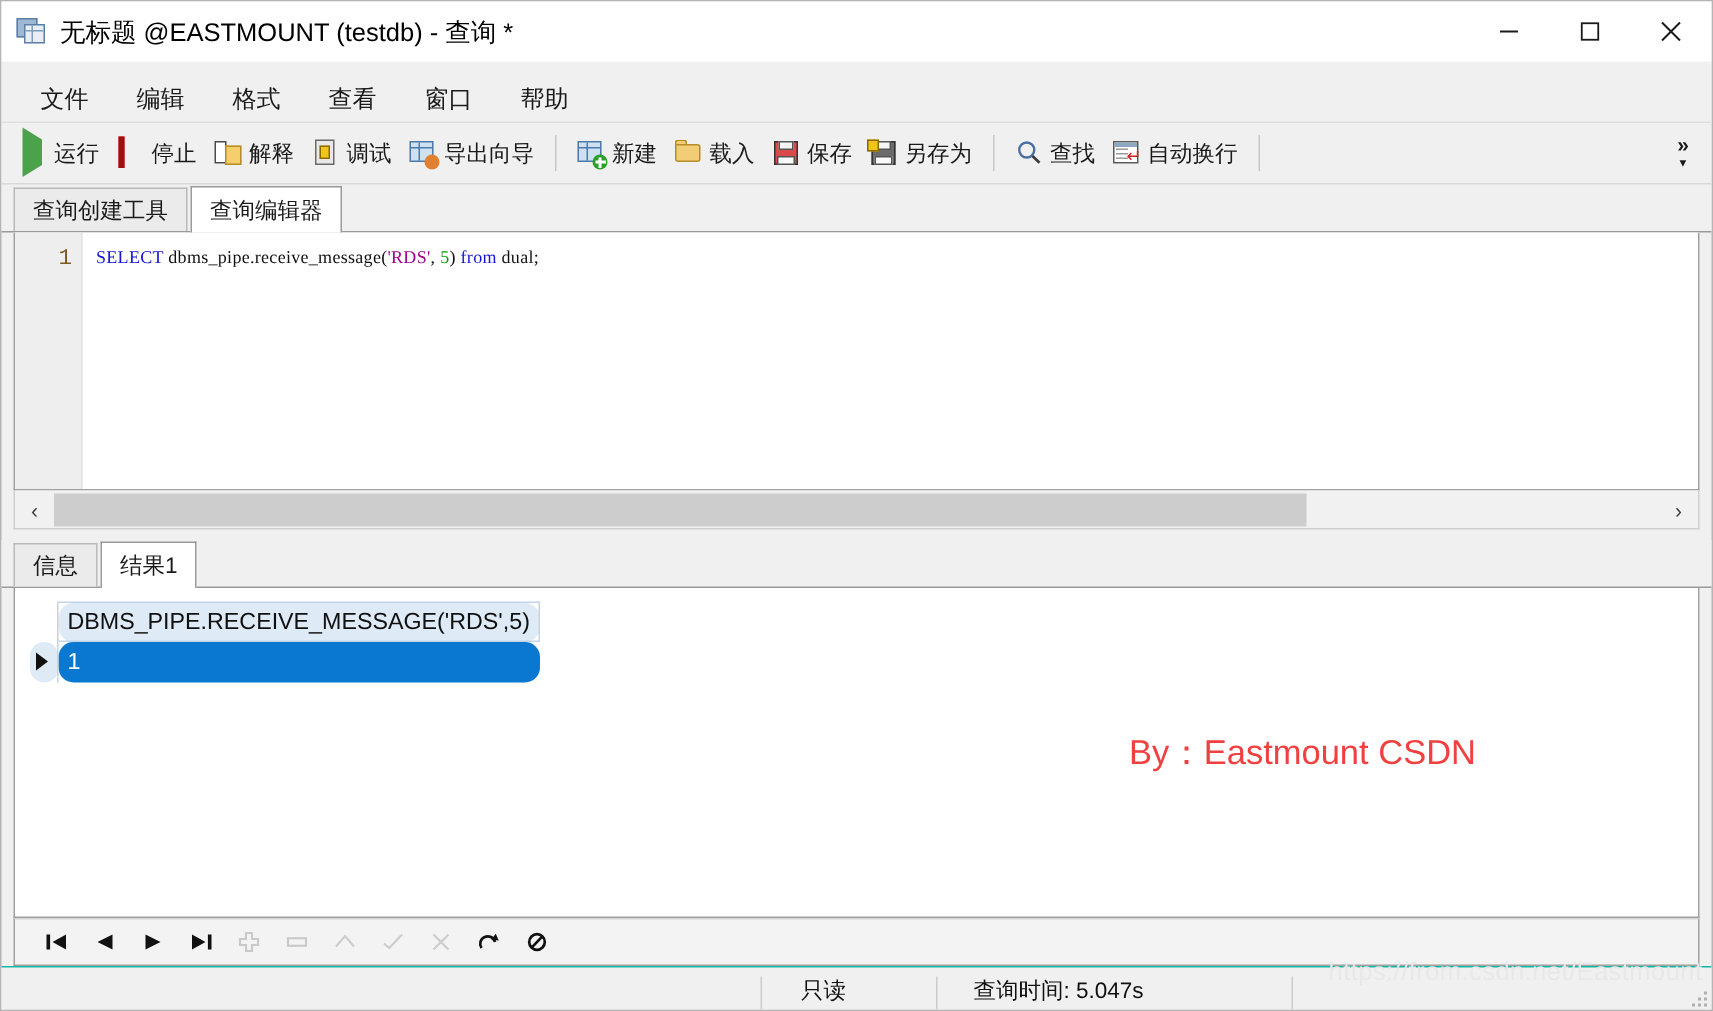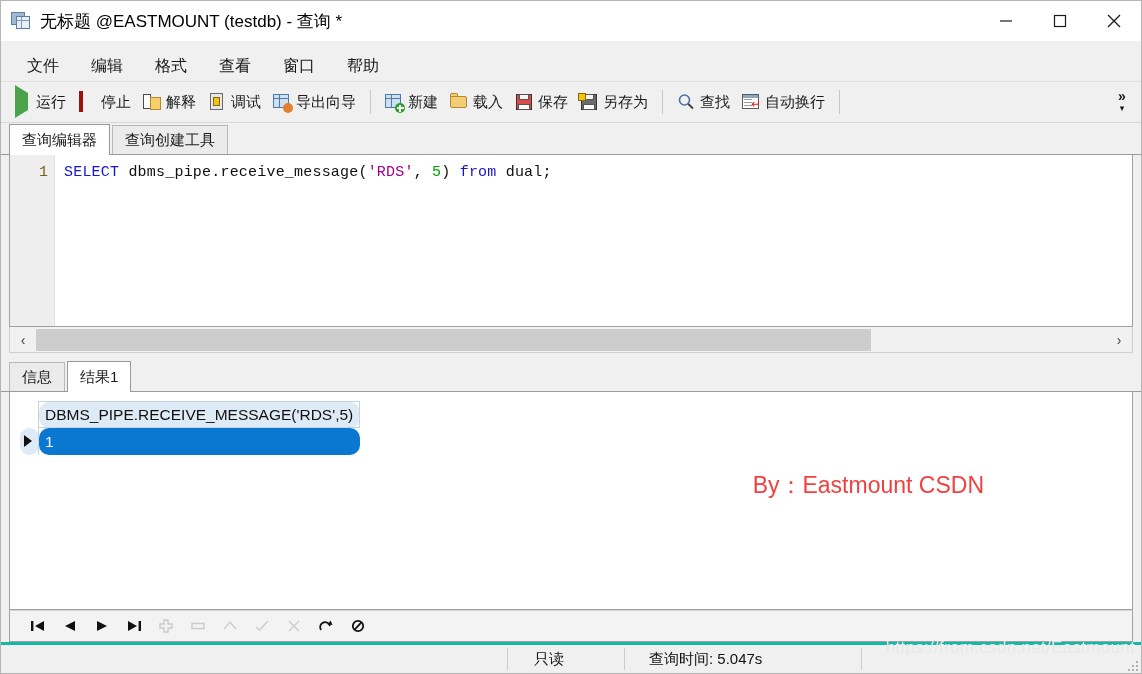--- a/index.html
+++ b/index.html
@@ -326,22 +326,22 @@
     border-right: 1px solid #e2e2e2;
   }
   .gutter .lineno {
     position: absolute; right: 6px; top: 9px;
     font-family: "Liberation Mono", monospace;
     font-size: 15px;
     color: #7a5c20;
   }
   .code {
     position: absolute; left: 54px; top: 9px;
-    font-family: Liberation Mono, monospace;
-    font-size: 15px;
+    font-family: Liberation Serif, serif;
+    font-size: 12px;
     white-space: pre;
     letter-spacing: 0.2px;
   }
   .kw  { color: #1414d2; }
   .pln { color: #101010; }
   .str { color: #a0008c; }
   .num { color: #00a000; }
 
   
   .hscroll {
@@ -433,21 +433,21 @@
   .g-cell {
     height: 27px;
     background: #0a78d0;
     color: #ffffff;
     font-size: 15.5px;
     padding: 0 6px !important;
     white-space: nowrap;
   }
   .watermark-by {
     position: absolute;
-    right: 148px; top: 78px;
+    right: 148px; top: 94px;
     font-size: 23px;
     color: #f04040;
     white-space: nowrap;
     text-align: right;
   }
 
   
   .navbar {
     flex: 0 0 auto;
     height: 32px;
@@ -463,23 +463,23 @@
     width: 32px; height: 28px;
     display: flex; align-items: center; justify-content: center;
   }
   .nav-btn svg { display: block; }
 
   
   .statusbar {
     flex: 0 0 auto;
     height: 28px;
     background: #f0f0f0;
-    display: flex; align-items: center;
-    position: relative;
-    border-top: 3px solid #14b8a6;
+    display: flex; align-items: flex-end;
+    position: relative;
+    border-top: 1px solid #14b8a6;
   }
   .st-cell {
     font-size: 15px;
     color: #101010;
     white-space: nowrap;
     display: flex; align-items: center;
     height: 26px;
   }
   .st-sep {
     width: 1px; height: 22px; background: #cccccc;
@@ -639,22 +639,22 @@
 
     <div class="tb-sep"></div>
 
     <div class="tb-overflow">
       <span class="chev">»</span>
       <span class="down">▾</span>
     </div>
   </div>
 
   <div class="tabstrip">
+    <div class="tab">查询创建工具</div>
     <div class="tab active">查询编辑器</div>
-    <div class="tab">查询创建工具</div>
   </div>
 
   <div class="editor-wrap">
     <div class="gutter">
       <span class="lineno">1</span>
     </div>
     <div class="code"><span class="kw">SELECT</span><span class="pln"> dbms_pipe.receive_message(</span><span class="str">'RDS'</span><span class="pln">, </span><span class="num">5</span><span class="pln">) </span><span class="kw">from</span><span class="pln"> dual;</span></div>
 
   </div>
 

